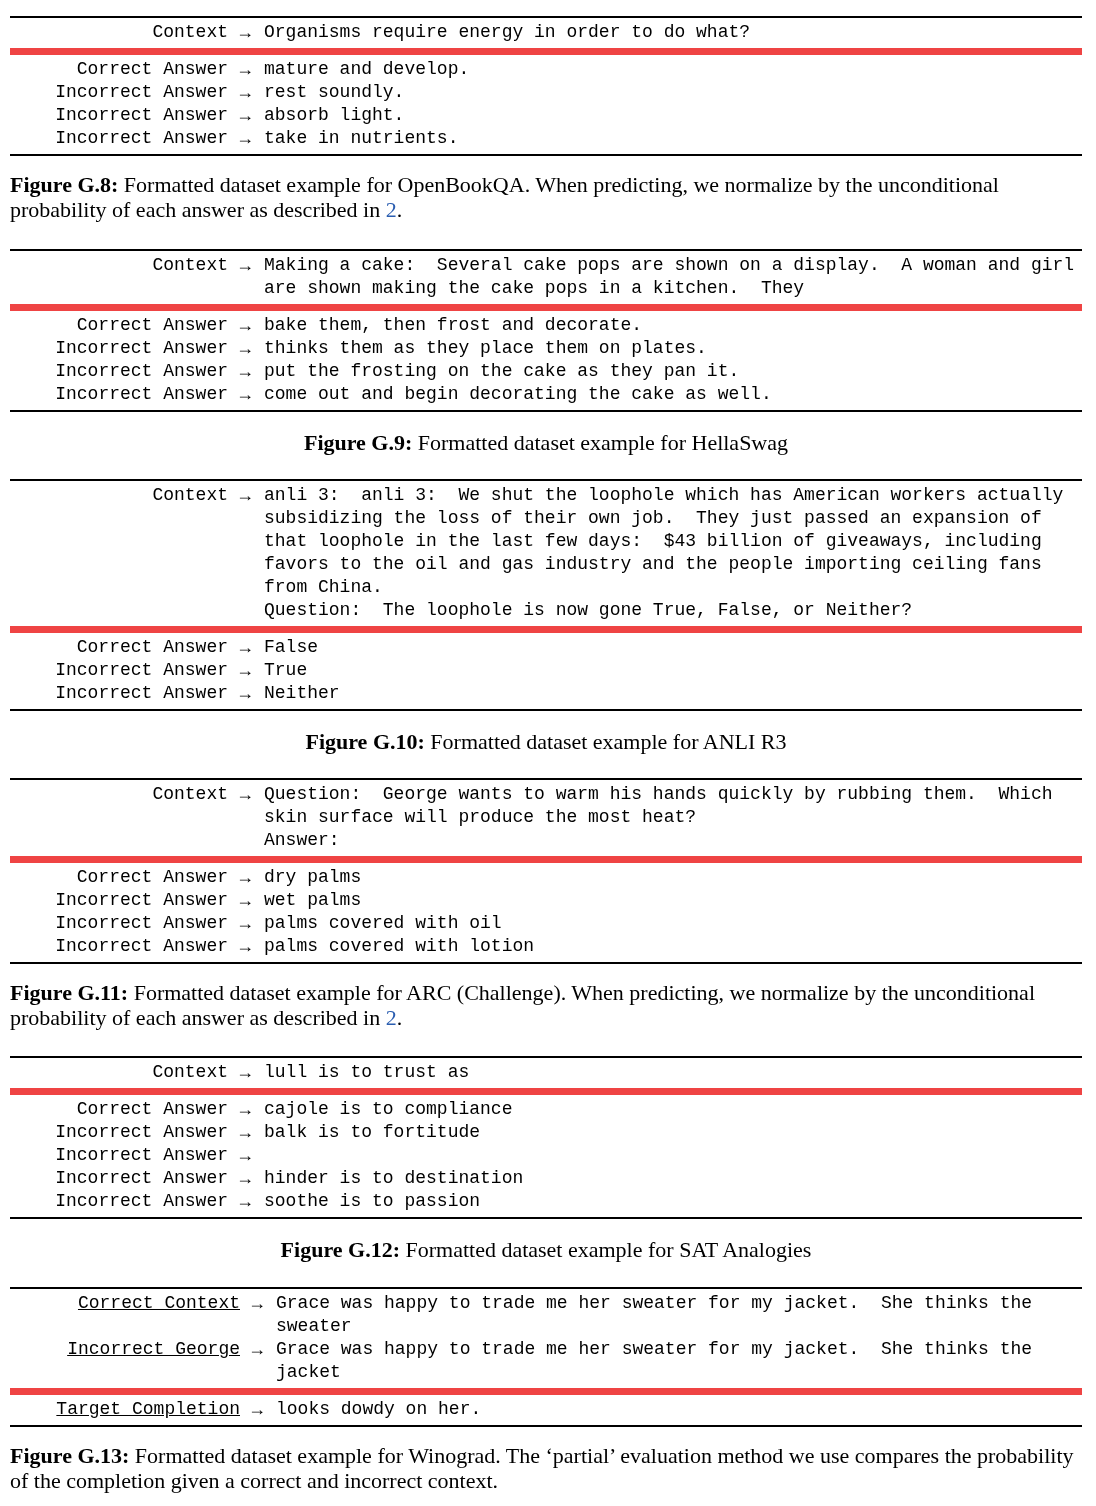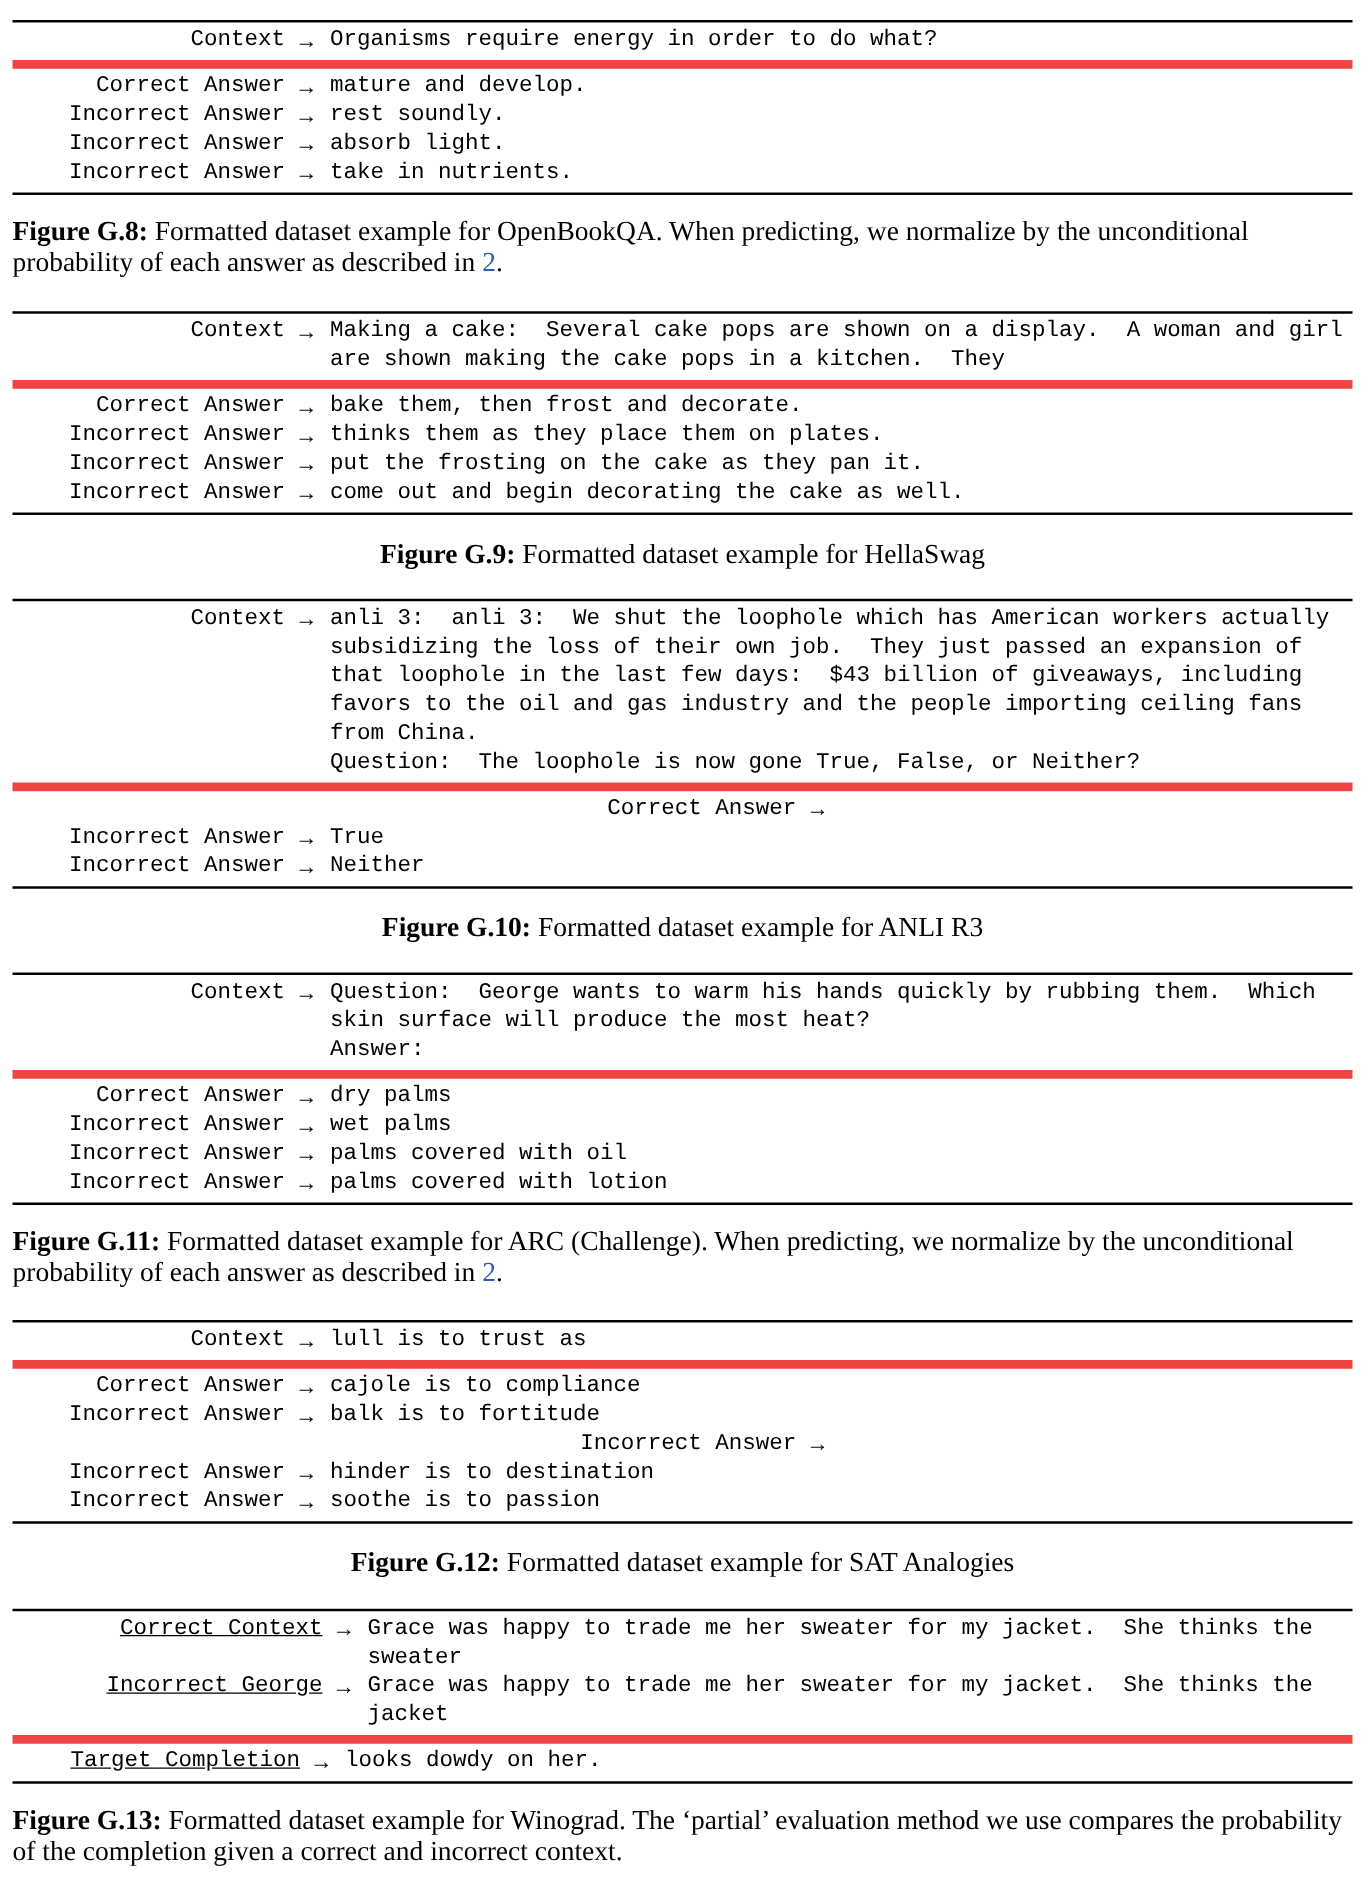--- a/index.html
+++ b/index.html
@@ -1,21 +1,21 @@
 <!DOCTYPE html>
 <html><head>
 <meta charset="utf-8">
 <style>
   html, body { margin: 0; padding: 0; background: #ffffff; }
   body { width: 1096px; height: 1506px; position: relative; overflow: hidden; color: #000; }
   .fig { position: absolute; left: 10px; width: 1072px; }
   .tbl { border-top: 2px solid #000; border-bottom: 2px solid #000; }
   .sec { padding: 3px 0 4px 0; }
   .sec + .sec { border-top: 7px solid #ef4444; }
-  .row { display: flex; font-family: "Liberation Mono", "DejaVu Sans Mono", monospace; font-size: 18px; line-height: 23px; justify-content: center; }
+  .row { display: flex; font-family: "Liberation Mono", "DejaVu Sans Mono", monospace; font-size: 18px; line-height: 23px; }
   .lbl { width: 218px; flex: none; text-align: right; white-space: pre; padding-right: 0; }
   .lbl.w { width: 230px; text-decoration: underline; }
   .arrow { font-family: "Liberation Serif", serif; font-size: 18px; margin-left: 8px; width: 28px; flex: none; }
   .val { flex: 1; white-space: pre-wrap; }
   .cap { font-family: "Liberation Serif", serif; font-size: 22px; line-height: 25px; margin-top: 18px; }
   .cap.center { text-align: center; }
   .cap b { font-weight: bold; }
   .ref { color: #2a5db0; }
 </style>
 </head>
@@ -98,20 +98,21 @@
           <span class="lbl">Context</span>
           <span class="arrow">→</span>
           <span class="val">anli 3:  anli 3:  We shut the loophole which has American workers actually subsidizing the loss of their own job.  They just passed an expansion of that loophole in the last few days:  $43 billion of giveaways, including favors to the oil and gas industry and the people importing ceiling fans from China.
 Question:  The loophole is now gone True, False, or Neither?</span>
         </div>
     </div>
     <div class="sec">
       <div class="row">
           <span class="lbl">Correct Answer</span>
           <span class="arrow">→</span>
+          <span class="val">False</span>
         </div>
       <div class="row">
           <span class="lbl">Incorrect Answer</span>
           <span class="arrow">→</span>
           <span class="val">True</span>
         </div>
       <div class="row">
           <span class="lbl">Incorrect Answer</span>
           <span class="arrow">→</span>
           <span class="val">Neither</span>

